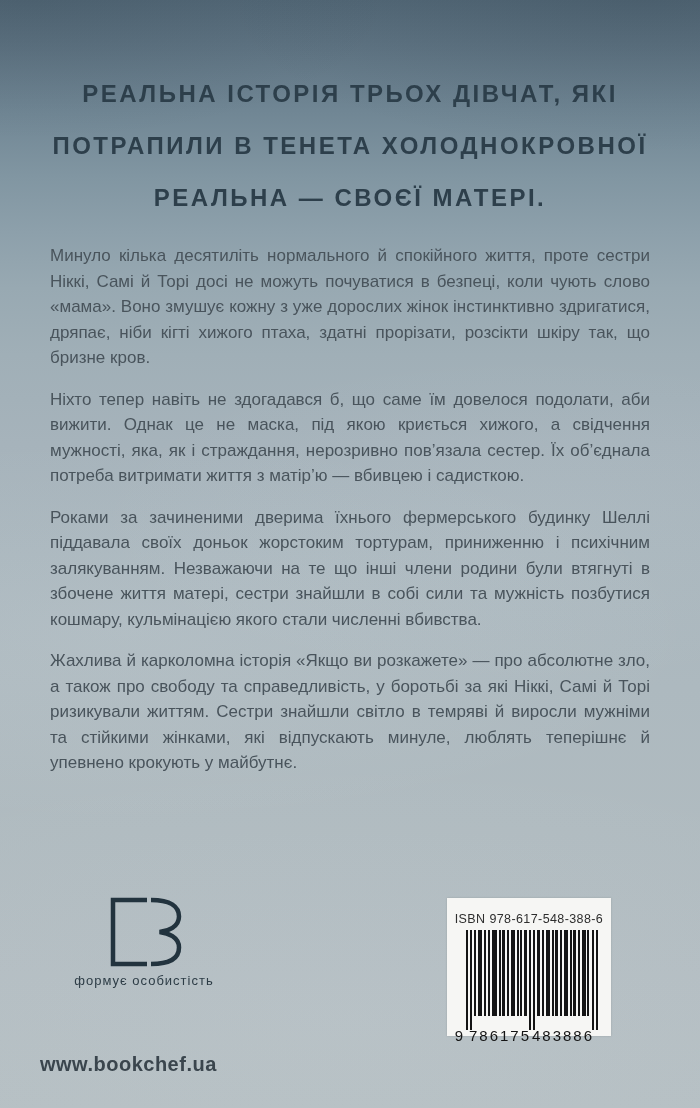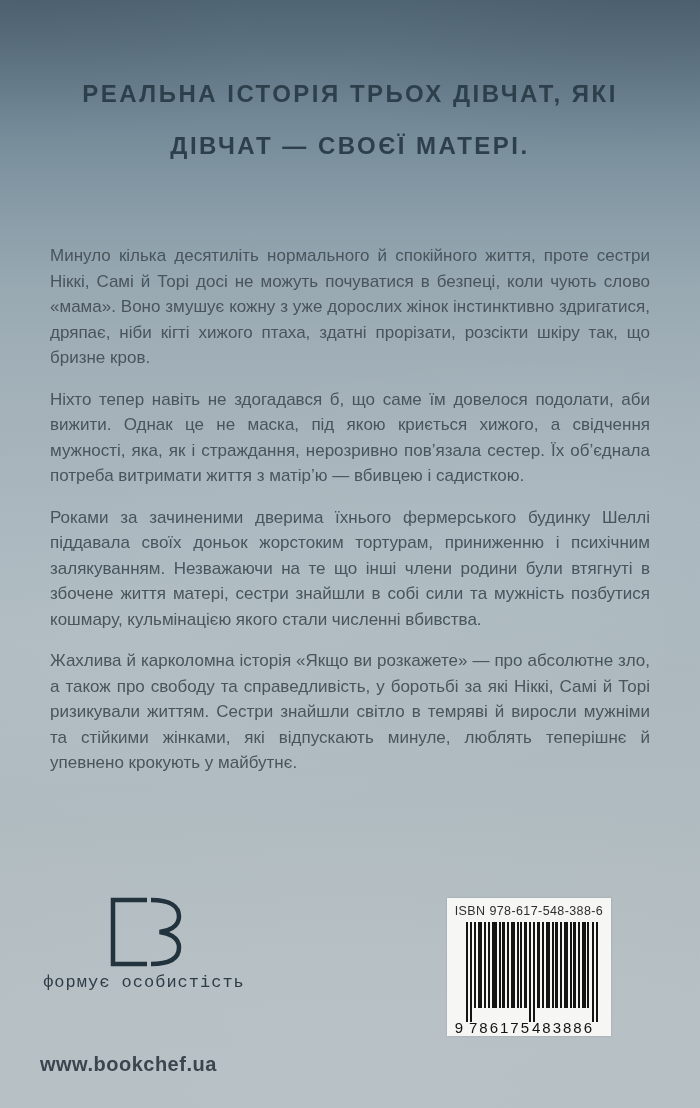--- a/index.html
+++ b/index.html
@@ -61,35 +61,34 @@
   .publisher .name {
     margin-top: 14px;
     font-size: 25px;
     font-weight: 800;
     letter-spacing: 4px;
     color: #22333e;
     white-space: nowrap;
   }
   .publisher .tagline {
     margin-top: 5px;
-    font-size: 17px;
+    font-size: 13px;
     letter-spacing: 1px;
     color: #2d3c46;
     white-space: nowrap;
-    font-family: Liberation Mono, monospace;
   }
 
   .isbn-box {
     position: absolute;
     left: 447px;
     top: 898px;
     width: 164px;
     height: 138px;
     background: #f6f6f4;
-    padding-top: 6px;
+    padding-top: 14px;
     text-align: center;
     box-shadow: 0 0 2px rgba(0,0,0,0.15);
   }
   .isbn-label {
     font-size: 12.5px;
     letter-spacing: 0.4px;
     color: #2e2e2e;
     white-space: nowrap;
   }
   .isbn-box svg { display: block; margin: 4px auto 0 auto; }
@@ -105,21 +104,22 @@
   .footer-left  { left: 40px; font-weight: bold; }
   .footer-right { left: 388px; }
 </style>
 </head>
 <body>
 
 <div class="cover">
 
   <div class="headline">
     <div>РЕАЛЬНА ІСТОРІЯ ТРЬОХ ДІВЧАТ, ЯКІ</div>
-    <div>ДІВЧАТ — СВОЄЇ МАТЕРІ.</div>
+    <div>ПОТРАПИЛИ В ТЕНЕТА ХОЛОДНОКРОВНОЇ</div>
+    <div>РЕАЛЬНА — СВОЄЇ МАТЕРІ.</div>
   </div>
 
   <div class="synopsis">
     <p>Минуло кілька десятиліть нормального й спокійного життя, проте сестри Ніккі, Самі й Торі досі не можуть почуватися в безпеці, коли чують слово «мама». Воно змушує кожну з уже дорослих жінок інстинктивно здригатися, дряпає, ніби кігті хижого птаха, здатні прорізати, розсікти шкіру так, що бризне кров.</p>
     <p>Ніхто тепер навіть не здогадався б, що саме їм довелося подолати, аби вижити. Однак це не маска, під якою криється хижого, а свідчення мужності, яка, як і страждання, нерозривно пов’язала сестер. Їх об’єднала потреба витримати життя з матір’ю — вбивцею і садисткою.</p>
     <p>Роками за зачиненими дверима їхнього фермерського будинку Шеллі піддавала своїх доньок жорстоким тортурам, приниженню і психічним залякуванням. Незважаючи на те що інші члени родини були втягнуті в збочене життя матері, сестри знайшли в собі сили та мужність позбутися кошмару, кульмінацією якого стали численні вбивства.</p>
     <p>Жахлива й карколомна історія «Якщо ви розкажете» — про абсолютне зло, а також про свободу та справедливість, у боротьбі за які Ніккі, Самі й Торі ризикували життям. Сестри знайшли світло в темряві й виросли мужніми та стійкими жінками, які відпускають минуле, люблять теперішнє й упевнено крокують у майбутнє.</p>
   </div>
 
   <div class="publisher">

